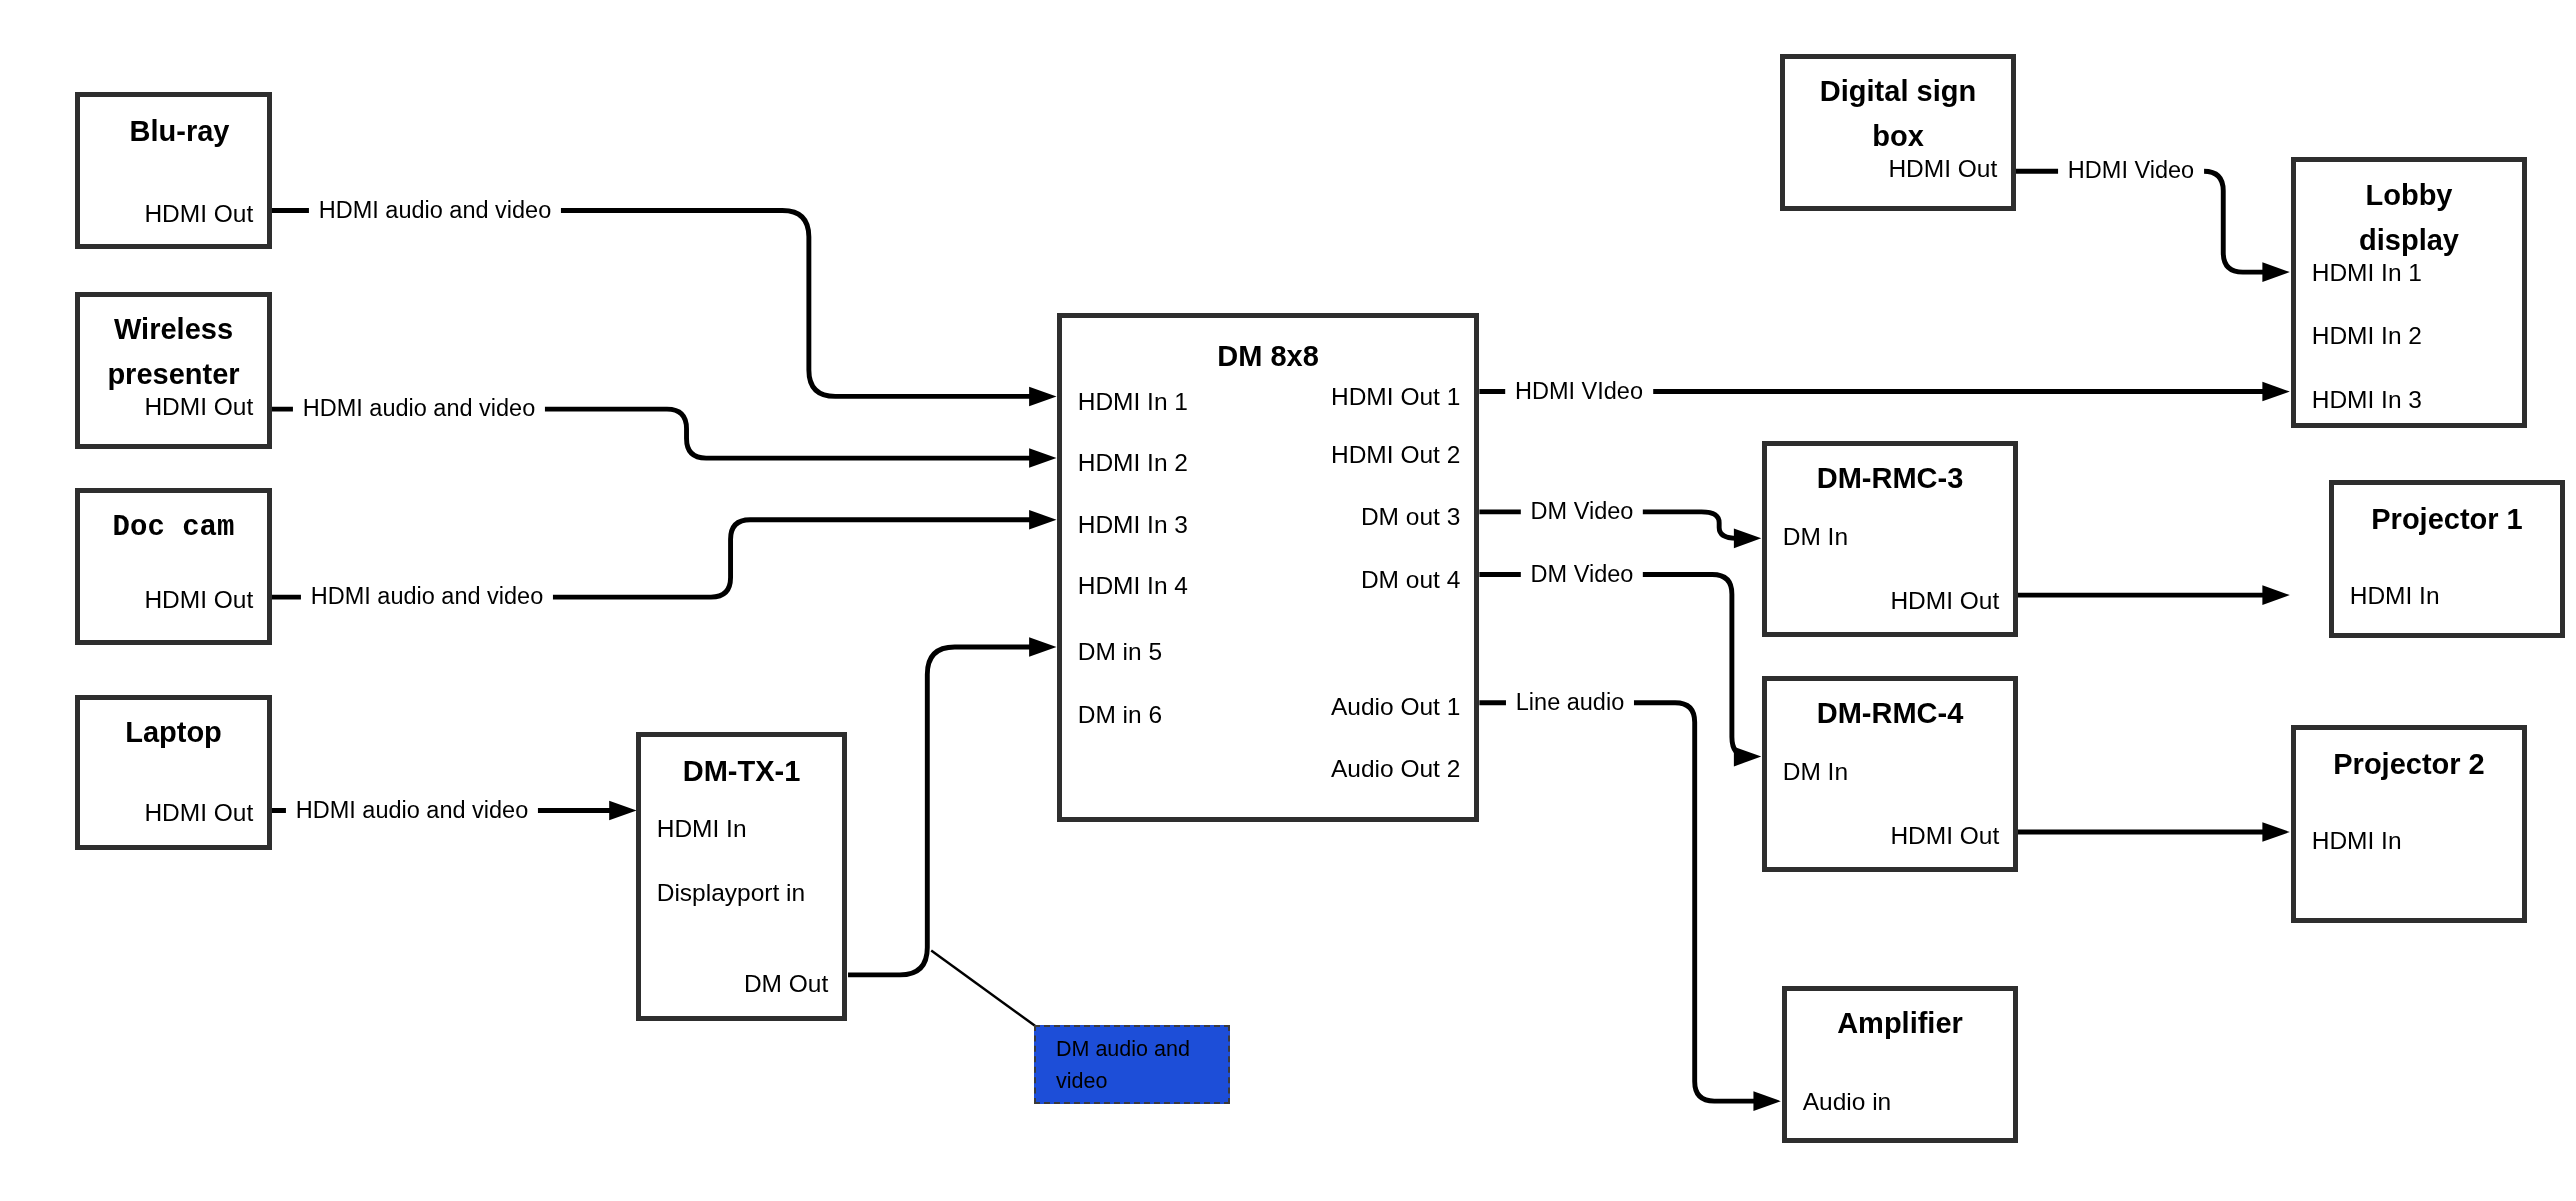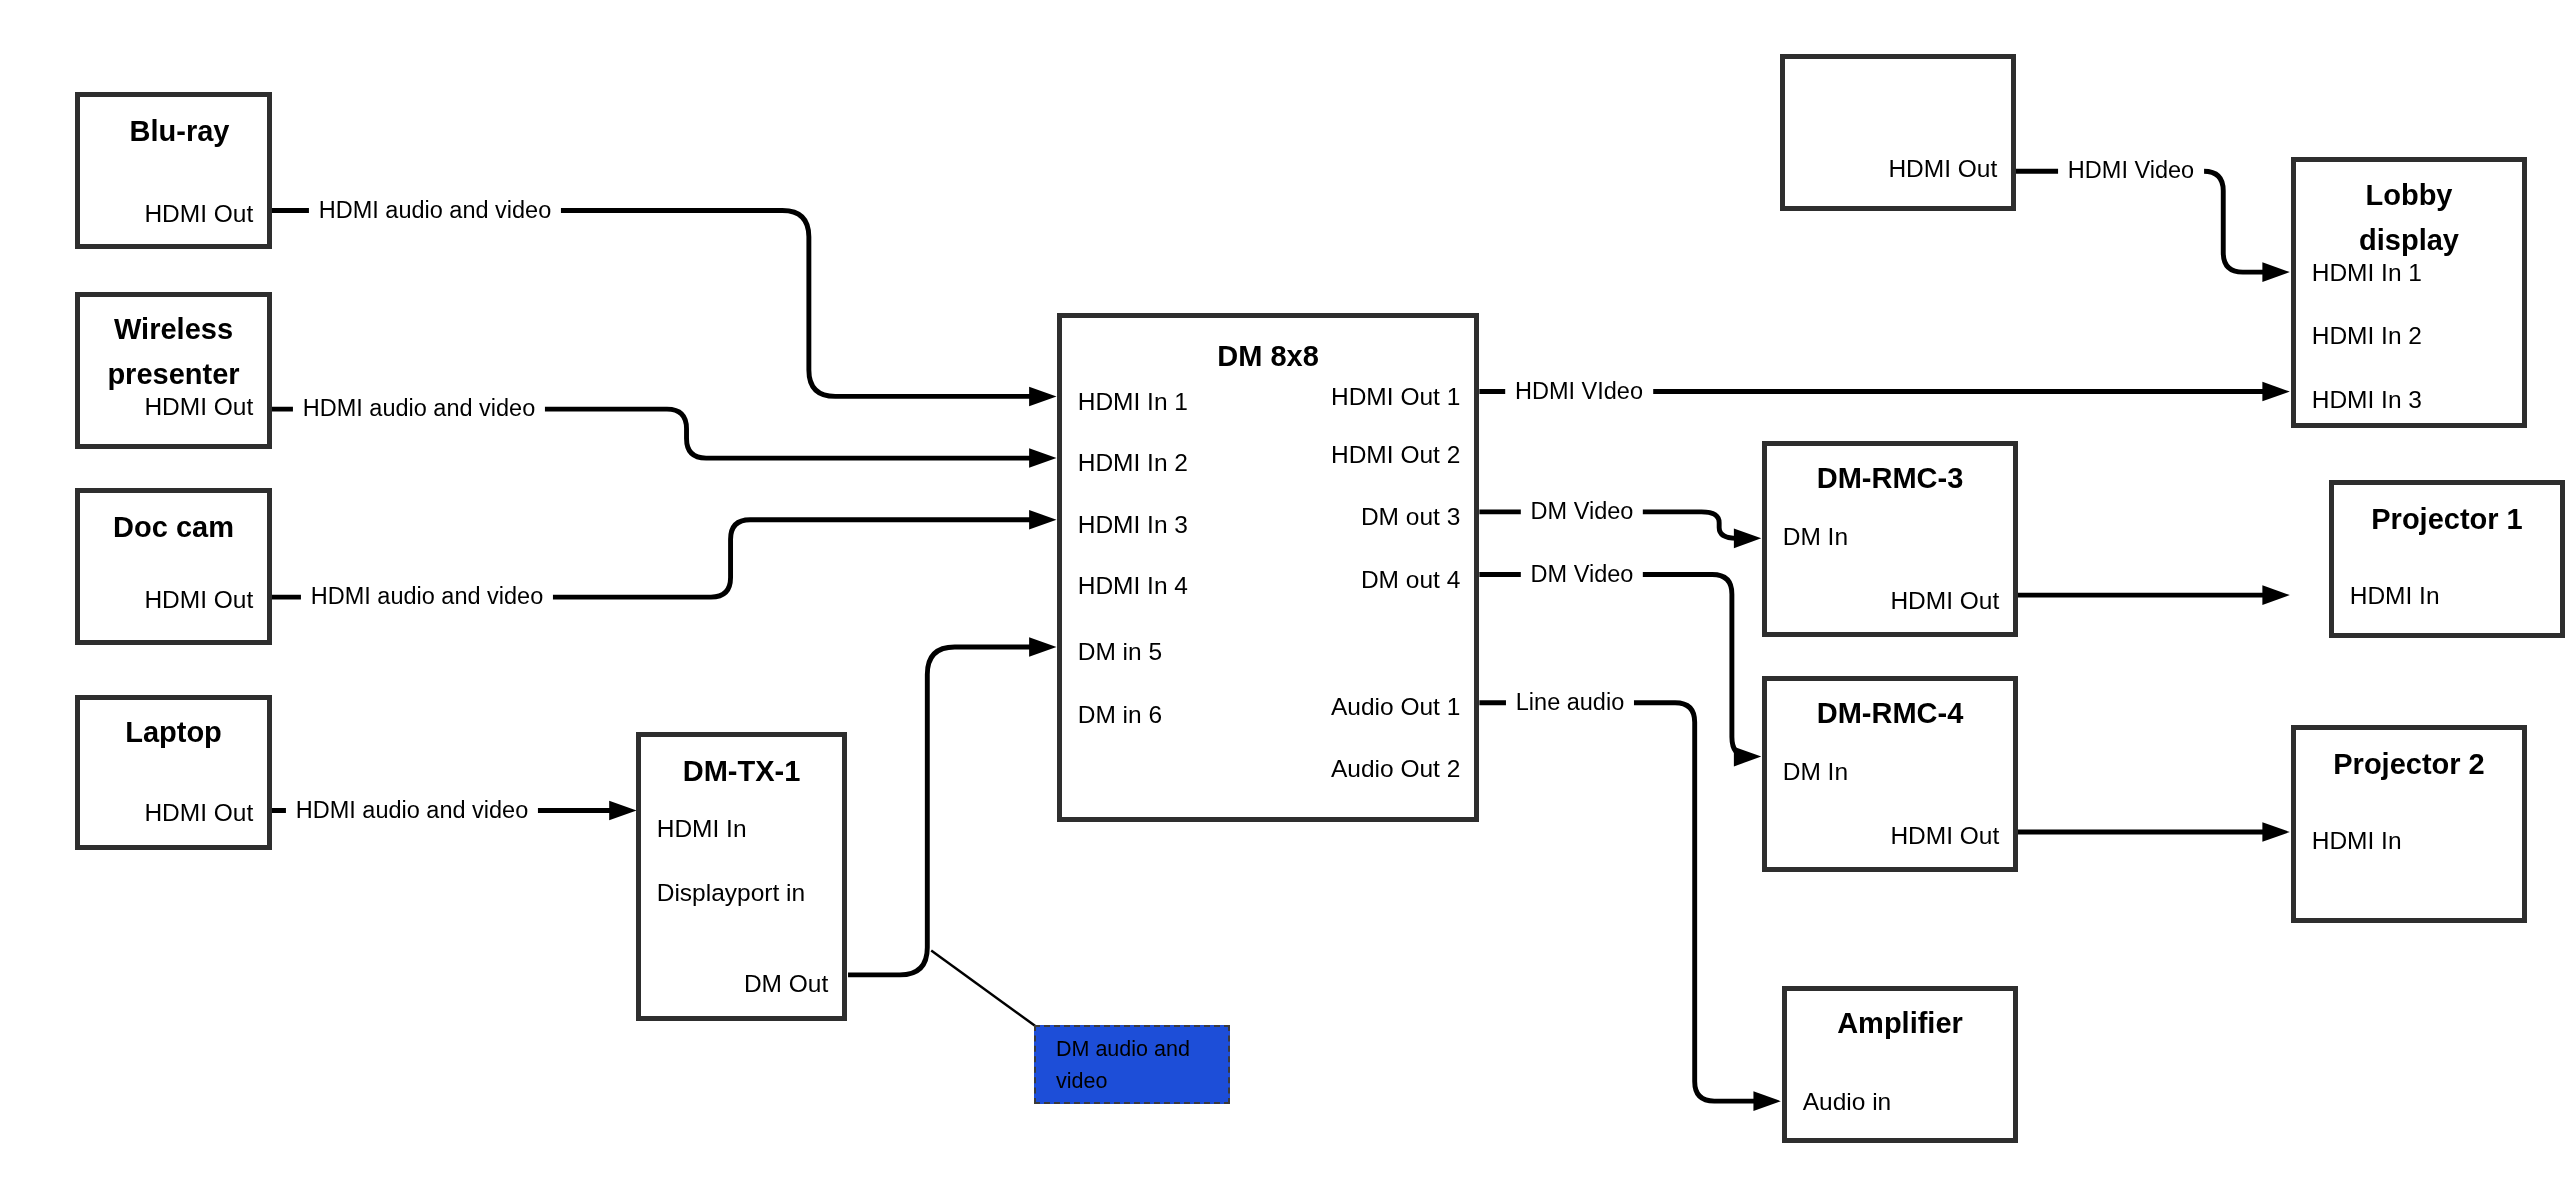--- a/index.html
+++ b/index.html
@@ -128,21 +128,21 @@
     <div class="title" style="padding-top:11.7px;margin-left:12px;">Blu-ray</div>
     <div class="port right" style="top:102px;">HDMI Out</div>
   </div>
 
   <div class="node" style="left:75px; top:292px; width:197px; height:157px;">
     <div class="title" style="padding-top:9.8px; max-width:162px;">Wireless presenter</div>
     <div class="port right" style="top:95px;">HDMI Out</div>
   </div>
 
   <div class="node" style="left:75px; top:488px; width:197px; height:157px;">
-    <div class="title" style="padding-top:11.7px;">Doc cam</div>
+    <div class="title" style="padding-top:11.7px;font-family:Liberation Mono, monospace;">Doc cam</div>
     <div class="port right" style="top:92px;">HDMI Out</div>
   </div>
 
   <div class="node" style="left:75px; top:695px; width:197px; height:155px;">
     <div class="title" style="padding-top:9.8px;">Laptop</div>
     <div class="port right" style="top:98px;">HDMI Out</div>
   </div>
 
   <div class="node" style="left:636px; top:732px; width:211px; height:289px;">
     <div class="title" style="padding-top:11.7px;">DM-TX-1</div>
@@ -161,20 +161,21 @@
     <div class="port left" style="top:382px;">DM in 6</div>
     <div class="port right" style="top:64px;">HDMI Out 1</div>
     <div class="port right" style="top:122px;">HDMI Out 2</div>
     <div class="port right" style="top:184px;">DM out 3</div>
     <div class="port right" style="top:247px;">DM out 4</div>
     <div class="port right" style="top:374px;">Audio Out 1</div>
     <div class="port right" style="top:436px;">Audio Out 2</div>
   </div>
 
   <div class="node" style="left:1780px; top:54px; width:236px; height:157px;">
+    <div class="title" style="padding-top:9.8px; max-width:171px;">Digital sign box</div>
     <div class="port right" style="top:95px;">HDMI Out</div>
   </div>
 
   <div class="node" style="left:2291px; top:157px; width:236px; height:271px;">
     <div class="title" style="padding-top:10.8px; max-width:127px;">Lobby display</div>
     <div class="port left" style="top:96px;">HDMI In 1</div>
     <div class="port left" style="top:159px;">HDMI In 2</div>
     <div class="port left" style="top:223px;">HDMI In 3</div>
   </div>
 

